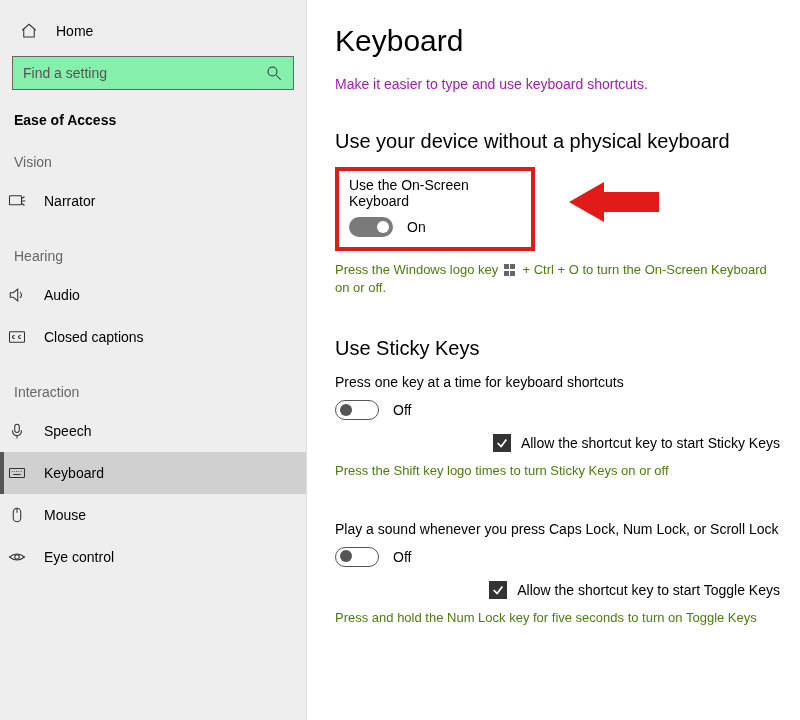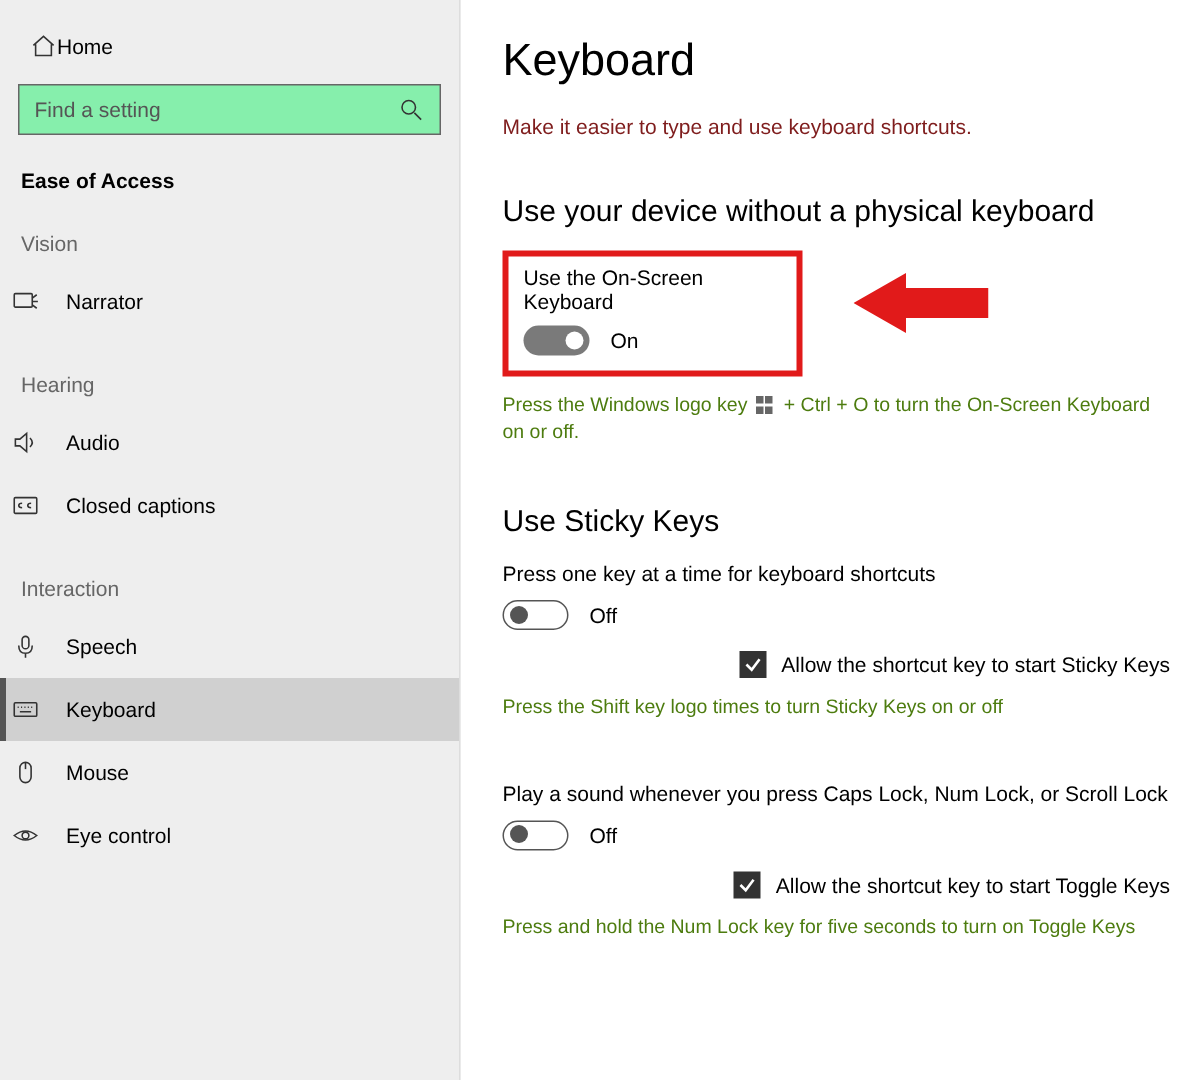--- a/index.html
+++ b/index.html
@@ -18,20 +18,21 @@
     width: 307px;
     background: #eeeeee;
     padding: 12px 0 0 0;
     border-right: 1px solid #ddd;
     height: 100%;
   }
   .home-row {
     display: flex;
     align-items: center;
     padding: 10px 12px 10px 20px;
+    gap: 18px;
     cursor: pointer;
   }
   .search-box {
     margin: 6px 12px 18px 12px;
     border: 1px solid #666;
     height: 34px;
     background: #86efac;
     display: flex;
     align-items: center;
     padding: 0 10px;
@@ -72,21 +73,21 @@
   .main {
     flex: 1;
     padding: 24px 20px 20px 28px;
     overflow: hidden;
   }
   h1.page-title {
     font-weight: 400;
     font-size: 30px;
     margin: 0 0 18px 0;
   }
-  .subtitle { color: #7f1d1d; margin-bottom: 38px; font-size: 14px; }
+  .subtitle { color: #a21caf; margin-bottom: 38px; font-size: 14px; }
   h2.sect {
     font-weight: 400;
     font-size: 20px;
     margin: 0 0 14px 0;
   }
   .highlight-box {
     border: 4px solid #e11a1a;
     padding: 6px 10px 10px 10px;
     width: 200px;
     position: relative;

